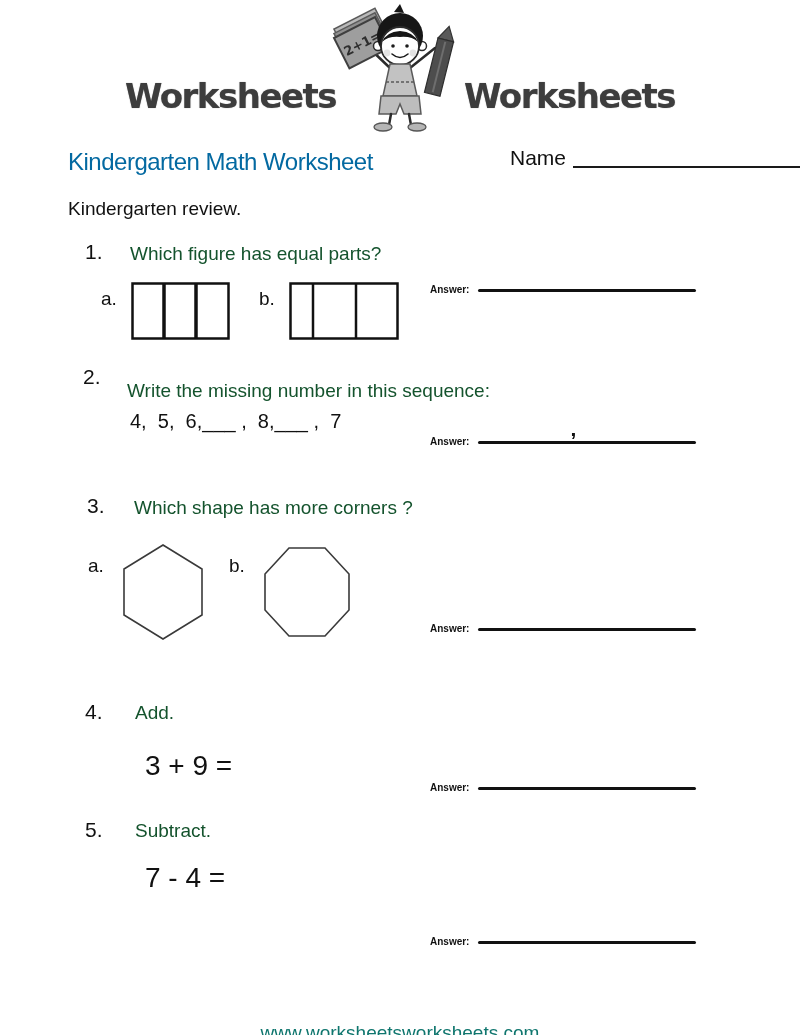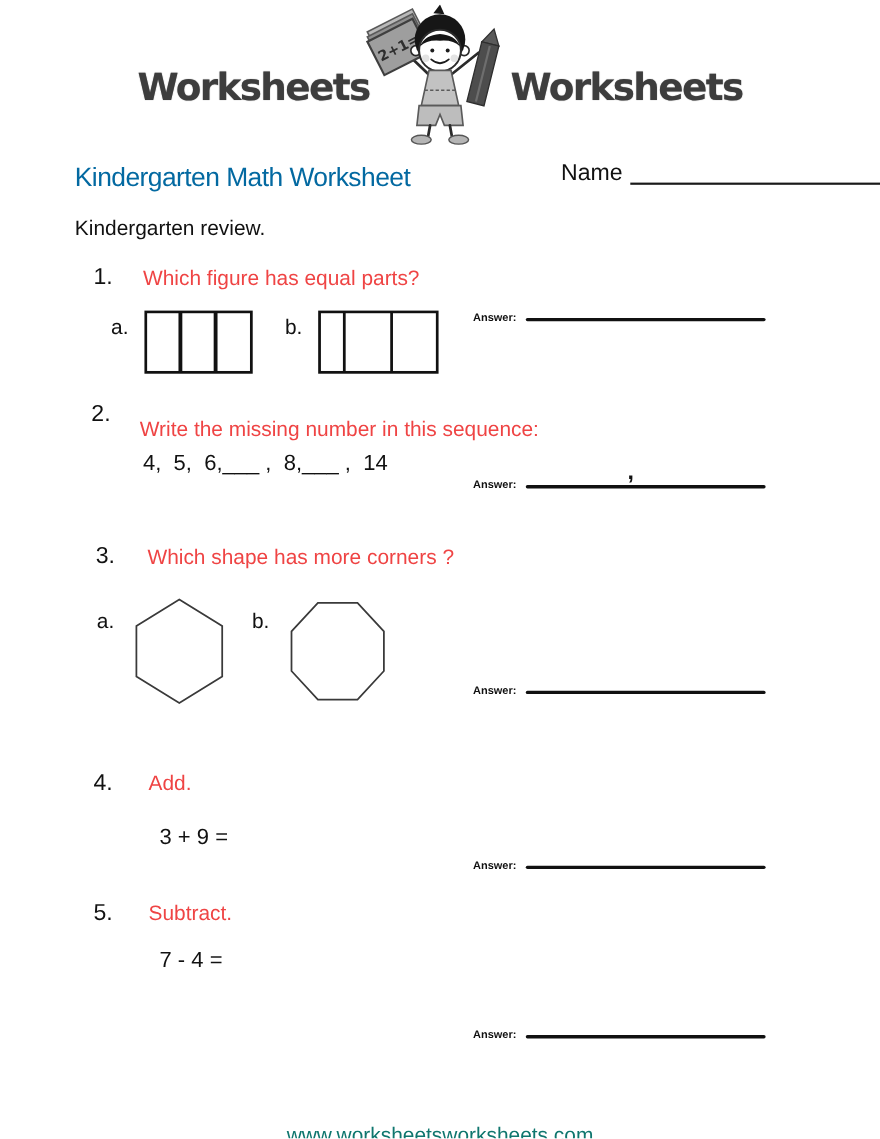--- a/index.html
+++ b/index.html
@@ -21,21 +21,21 @@
     display: flex;
     justify-content: center;
     align-items: flex-start;
   }
   .logo-word {
     font-family: "DejaVu Sans", sans-serif;
     font-weight: bold;
     font-size: 34px;
     letter-spacing: -1.5px;
     color: #3d3d3d;
-    margin-top: 56px;
+    margin-top: 72px;
     text-shadow: 0 0 1px #8a8a8a;
   }
   .logo-kid-svg { margin: 0 -16px; }
   
   .doc-title {
     position: absolute; left: 68px; top: 148px;
     font-size: 24px; font-weight: normal; letter-spacing: -0.5px; color: #0369a1;
   }
   .name-row {
     position: absolute; left: 470px; top: 146px;
@@ -45,27 +45,27 @@
   .name-line {
     width: 233px; margin-left: 7px; margin-bottom: 2px;
     border-bottom: 2px solid #1a1a1a;
   }
   .doc-subtitle {
     position: absolute; left: 68px; top: 198px;
     font-size: 19px; color: #111; text-align: center;
   }
   
   .q-number { position: absolute; font-size: 21px; color: #111; }
-  .q-text   { position: absolute; font-size: 19px; color: #ef4444; text-align: right; }
+  .q-text   { position: absolute; font-size: 19px; color: #14532d; text-align: right; }
   .opt-label{ position: absolute; font-size: 19px; color: #111; }
   .figure   { position: absolute; }
   .seq-text {
     position: absolute; font-size: 20px; color: #111; white-space: pre;
   }
-  .expr-text{ position: absolute; font-size: 20px; color: #111; }
+  .expr-text{ position: absolute; font-size: 28px; color: #111; }
   .answer-row {
     position: absolute;
     display: flex; align-items: center;
   }
   .answer-label { font-size: 10px; font-weight: 600; color: #111; }
   .answer-line {
     position: relative;
     width: 218px; height: 3px; margin-left: 9px; margin-top: 2px;
     background: #111; border-radius: 2px;
   }
@@ -162,21 +162,21 @@
     <line x1="67" y1="1" x2="67" y2="57" stroke="#111" stroke-width="2.5"></line>
   </svg>
 
   <div class="answer-row" style="left:430px; top:284px;">
     <span class="answer-label">Answer:</span>
     <span class="answer-line"></span>
   </div>
 
   <div class="q-number" style="left:83px; top:365px;">2.</div>
   <div class="q-text" style="left:127px; top:368px;margin-top:12px;">Write the missing number in this sequence:</div>
-  <div class="seq-text" style="left:130px; top:410px;">4,  5,  6,___ ,  8,___ ,  14</div>
+  <div class="seq-text" style="left:130px; top:410px;">4,  5,  6,___ ,  8,___ ,  7</div>
 
   <div class="answer-row" style="left:430px; top:436px;">
     <span class="answer-label">Answer:</span>
     <span class="answer-line">
       <span class="answer-comma">,</span>
     </span>
   </div>
 
   <div class="q-number" style="left:87px; top:494px;">3.</div>
   <div class="q-text" style="left:134px; top:497px;">Which shape has more corners ?</div>

